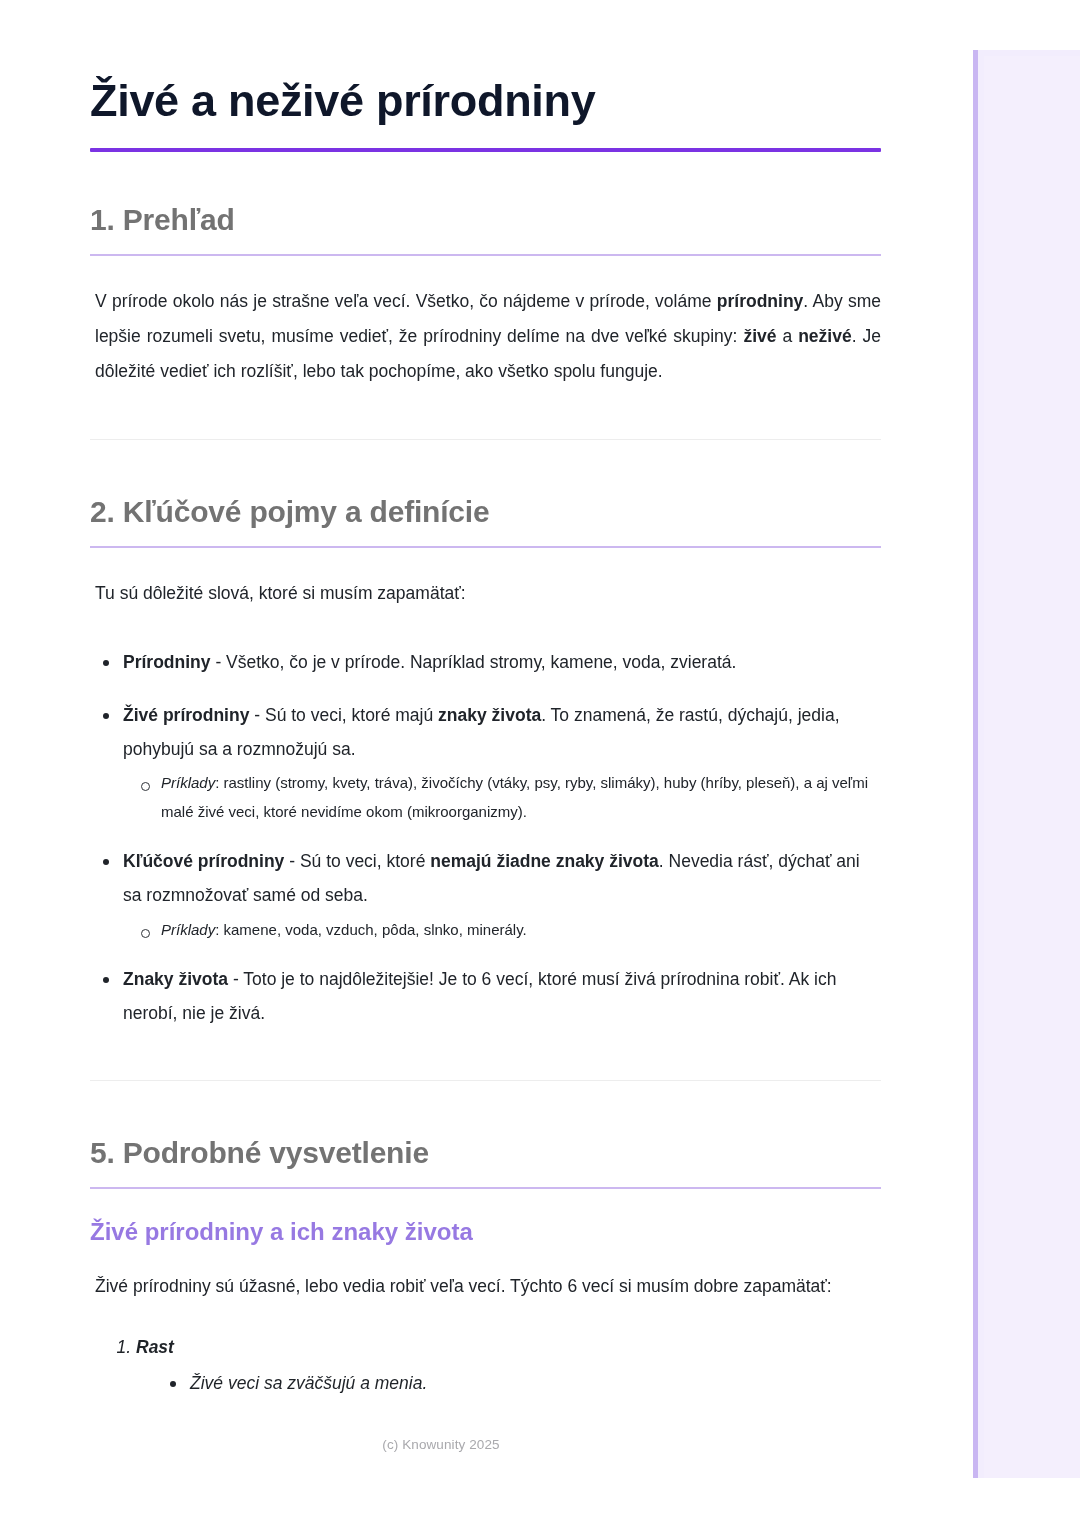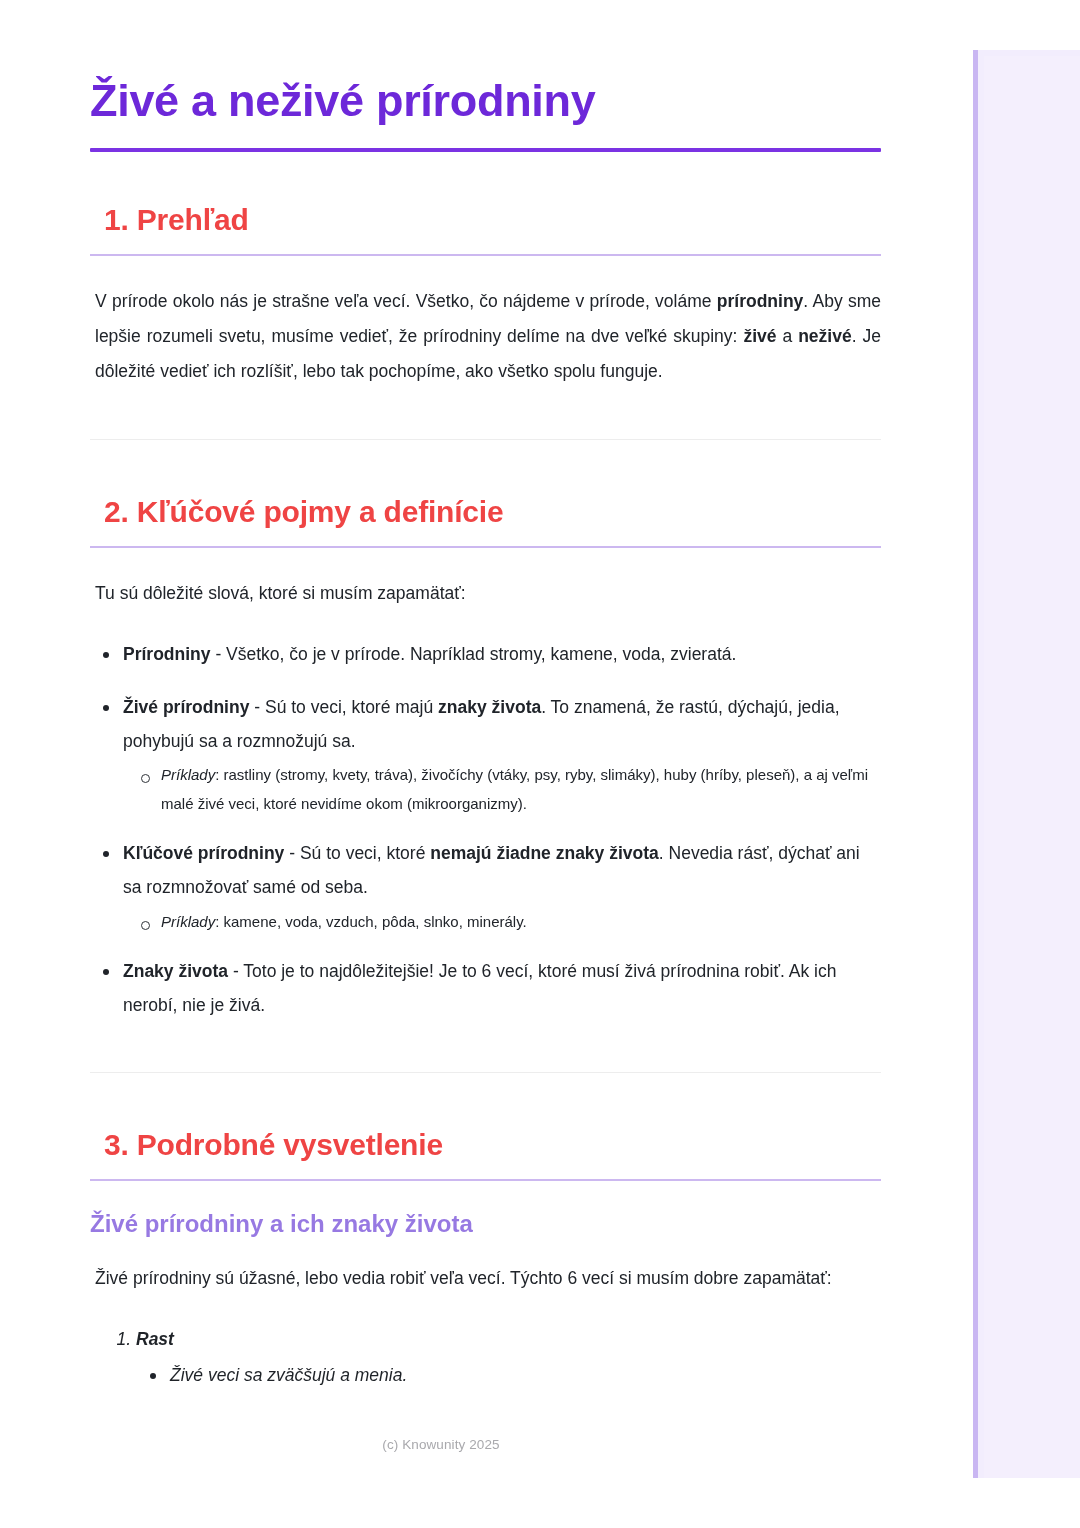--- a/index.html
+++ b/index.html
@@ -53,37 +53,37 @@
     left: 0;
     top: 0;
     width: 973px;
     padding: 76px 92px 0 90px;
   }
 
   h1.doc-title {
     font-size: 45px;
     line-height: 1.12;
     font-weight: 700;
-    color: #6d28d9;
+    color: #0f172a;
     margin: 0 0 22px 0;
     letter-spacing: -0.3px;
   }
   .title-rule {
     height: 4px;
     background: #7b33e3;
     margin: 0 0 50px 0;
     border-radius: 1px;
   }
 
   h2.sec-title {
     font-size: 30px;
     line-height: 1.2;
     font-weight: 700;
-    color: #ef4444;
-    margin: 0 0 16px 14px;
+    color: #737373;
+    margin: 0 0 16px 0;
     letter-spacing: -0.2px;
   }
   .sec-rule {
     height: 2px;
     background: #ccb8f0;
     margin: 0 0 28px 0;
   }
 
   h3.sub-title {
     font-size: 24px;
@@ -102,21 +102,21 @@
   }
   p.para-left { text-align: left; }
 
   .soft-divider {
     height: 1px;
     background: #ededed;
     margin: 50px 0 54px 0;
   }
 
   ul.lvl1 {
-    margin: 26px 0 0 0;
+    margin: 34px 0 0 0;
     padding-left: 33px;
     list-style: none;
   }
   ul.lvl1 > li {
     position: relative;
     font-size: 17.5px;
     line-height: 1.95;
     margin-bottom: 18px;
     color: #20242a;
   }
@@ -162,20 +162,21 @@
   }
   ol.numlist > li { margin-bottom: 2px; }
   ol.numlist > li > ul.lvl2b {
     margin: 2px 0 0 0;
     padding-left: 34px;
     list-style: none;
   }
   ol.numlist > li > ul.lvl2b > li {
     position: relative;
     line-height: 1.95;
+    margin-left: 20px;
   }
   ol.numlist > li > ul.lvl2b > li::before {
     content: "";
     position: absolute;
     left: -20px;
     top: 15px;
     width: 6px;
     height: 6px;
     border-radius: 50%;
     background: #20242a;
@@ -226,21 +227,21 @@
         </li>
       </ul>
     </li>
     <li>
       <span><b>Znaky života</b><span> - Toto je to najdôležitejšie! Je to 6 vecí, ktoré musí živá prírodnina robiť. Ak ich nerobí, nie je živá.</span></span>
     </li>
   </ul>
 
   <div class="soft-divider"></div>
 
-  <h2 class="sec-title">3. Podrobné vysvetlenie</h2>
+  <h2 class="sec-title">5. Podrobné vysvetlenie</h2>
   <div class="sec-rule"></div>
   <h3 class="sub-title">Živé prírodniny a ich znaky života</h3>
   <p class="para"><span>Živé prírodniny sú úžasné, lebo vedia robiť veľa vecí. Týchto 6 vecí si musím dobre zapamätať:</span></p>
 
   <ol class="numlist">
     <li>
       <b>Rast</b>
       <ul class="lvl2b">
         <li>
           <span>Živé veci sa zväčšujú a menia.</span>

